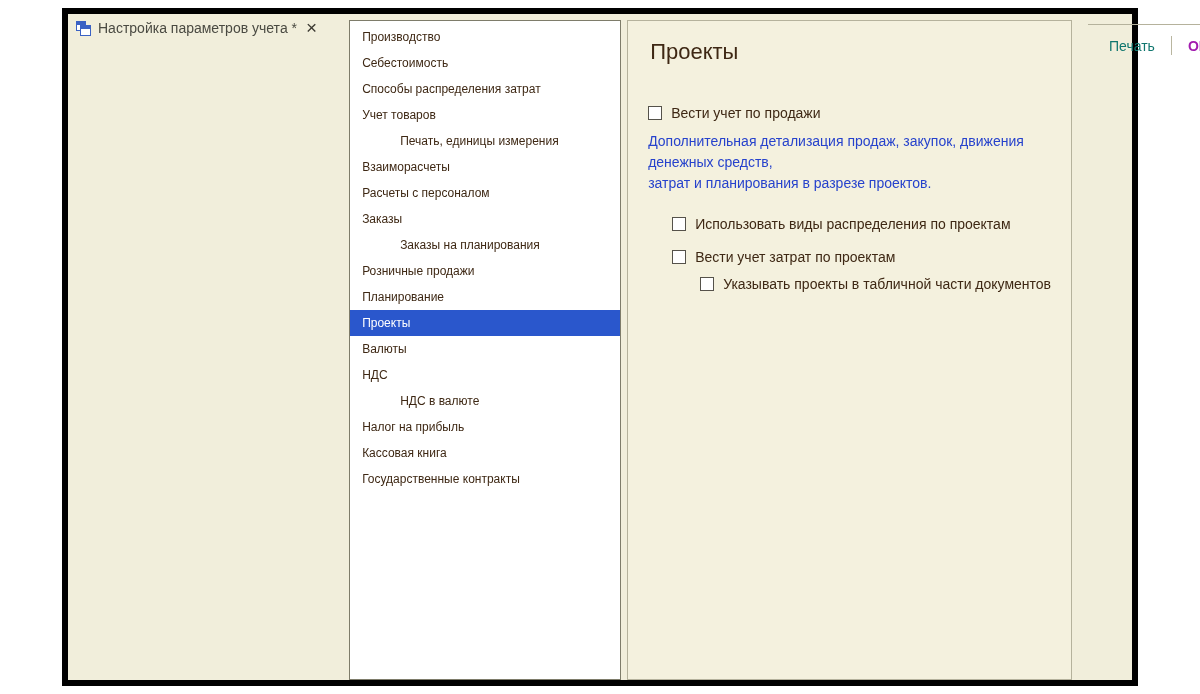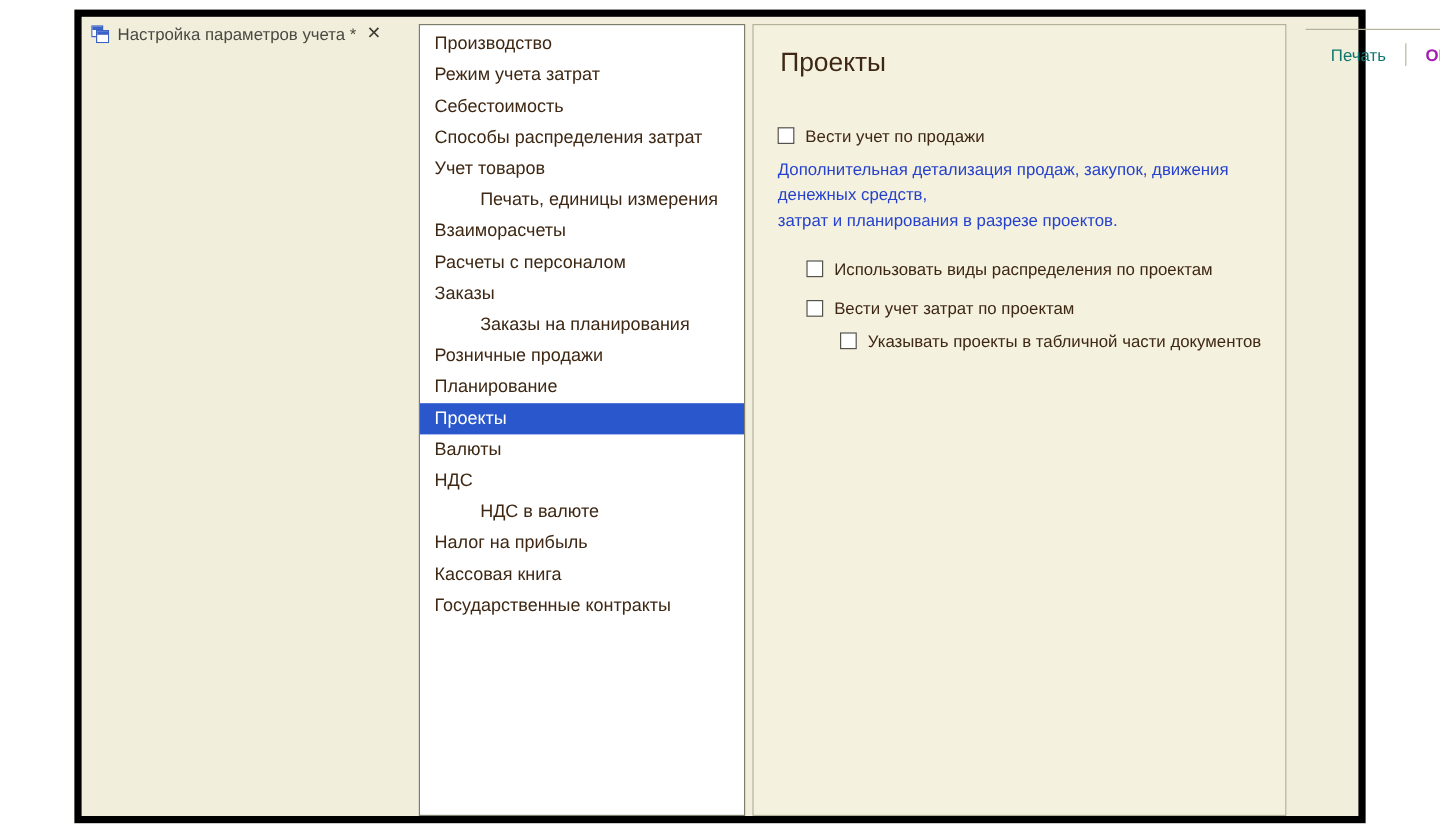--- a/index.html
+++ b/index.html
@@ -23,21 +23,21 @@
     font-size:19px; line-height:18px; color:#3c3a32; cursor:default;
     padding:0 2px; font-weight:400;
   }
 
   
   .content { flex:1; display:flex; padding:6px 16px 0 18px; gap:6px; min-height:0; }
 
   .listbox {
     width:272px; flex:none; background:#ffffff;
     border:1px solid #7e7c6a; padding-top:3px; overflow:hidden;
-    font-size:15px;
+    font-size:12px;
   }
   .li { height:26px; line-height:26px; padding-left:12px; color:#3e2814; white-space:nowrap; }
   .li.ind { padding-left:50px; }
   .li.sel { background:#2a57cc; color:#ffffff; }
 
   .panel {
     flex:1; border:1px solid #b5b29c; background:#f4f1de;
     padding:12px 20px; overflow:hidden;
   }
   .panel-title { font-size:22px; color:#3e2814; margin:6px 0 0 2px; }
@@ -91,21 +91,20 @@
         </svg>
       </span>
       <span class="title">Настройка параметров учета *</span>
       <span class="close">×</span>
     </div>
 
     <div class="content">
 
       <div class="listbox">
         <div class="li">Производство</div>
-        <div class="li">Режим учета затрат</div>
         <div class="li">Себестоимость</div>
         <div class="li">Способы распределения затрат</div>
         <div class="li">Учет товаров</div>
         <div class="li ind">Печать, единицы измерения</div>
         <div class="li">Взаиморасчеты</div>
         <div class="li">Расчеты с персоналом</div>
         <div class="li">Заказы</div>
         <div class="li ind">Заказы на планирования</div>
         <div class="li">Розничные продажи</div>
         <div class="li">Планирование</div>

